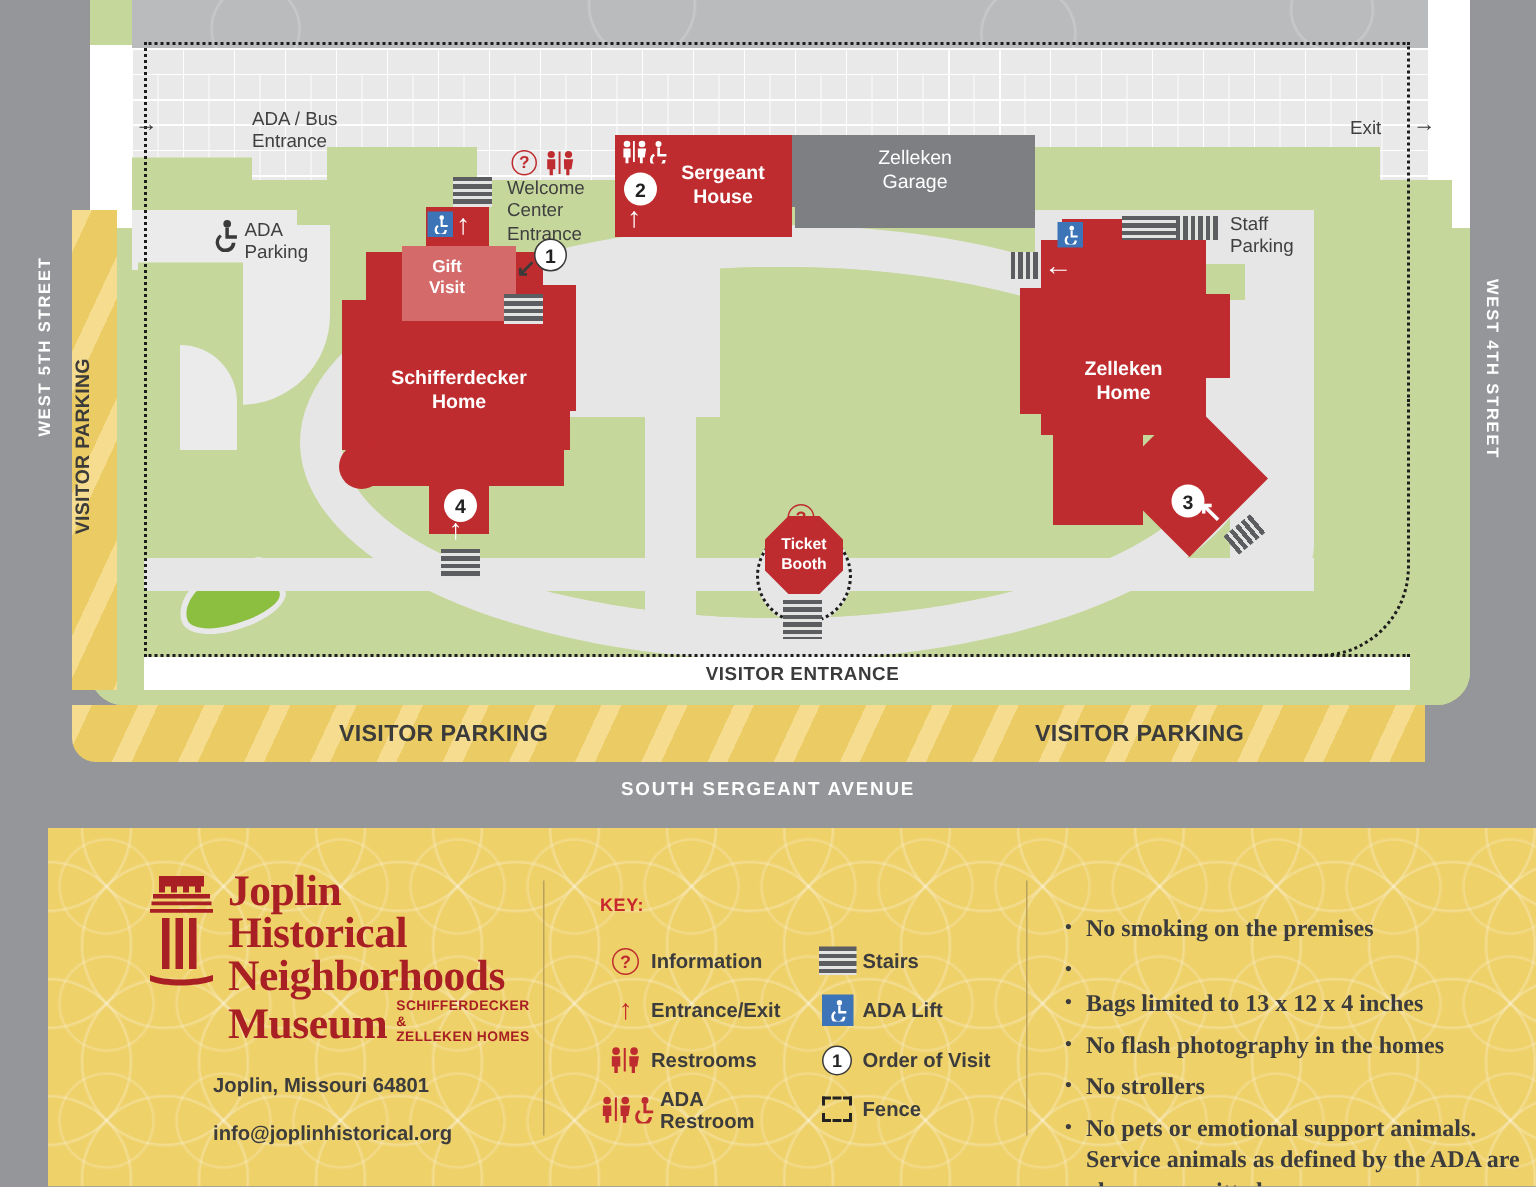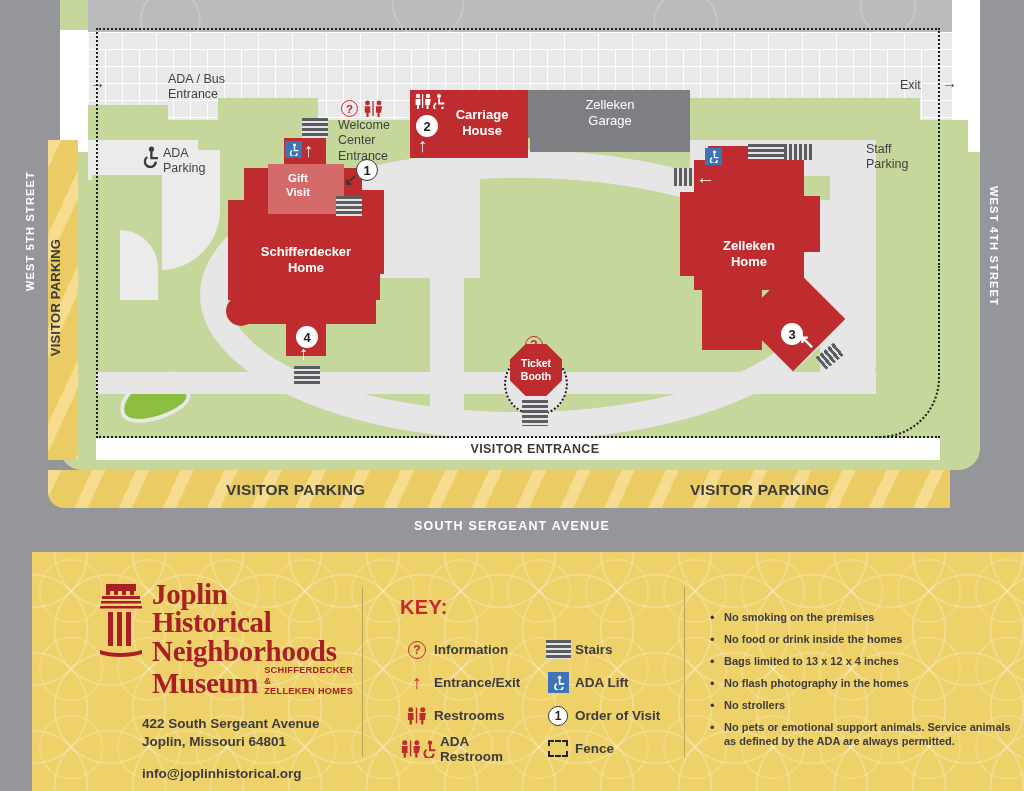--- a/index.html
+++ b/index.html
@@ -166,29 +166,29 @@
   
   .logo-name {
     color:#a81f24; font-family:"Liberation Serif", serif; font-weight:bold;
     font-size:29px; line-height:0.98; letter-spacing:-0.3px;
   }
   .logo-sub {
     color:#a81f24; font-weight:bold; font-size:9.2px; line-height:1.15; letter-spacing:.3px;
   }
   .addr { color:#3c3c3c; font-weight:bold; font-size:13.5px; line-height:1.35; }
 
-  .sec-title { color:#c8282c; font-weight:bold; font-size:20px; letter-spacing:.4px; }
+  .sec-title { color:#c8282c; font-weight:bold; font-size:12px; letter-spacing:.4px; }
 
   .key-row { display:flex; align-items:center; height:33px; }
   .key-ico { width:34px; display:flex; align-items:center; justify-content:center; }
   .key-txt { color:#3c3c3c; font-weight:bold; font-size:13.5px; }
 
   .bullet-row { display:flex; margin-bottom:7px; }
   .bullet-dot { color:#3c3c3c; font-size:13px; width:14px; flex:0 0 14px; }
-  .bullet-txt { color:#3c3c3c; font-weight:bold; font-size:11px; line-height:1.3; }
+  .bullet-txt { color:#3c3c3c; font-weight:bold; font-size:16px; line-height:1.3;font-family:Liberation Serif, serif; }
 
   .fence-key {
     width:20px; height:17px; border:2px dashed #222;
   }
 </style>
 </head>
 <body>
 
 <div id="map-area">
 
@@ -235,21 +235,21 @@
   <div class="abs bldg-gray" style="left:530px;top:90px;width:160px;height:62px;">
   </div>
   <div class="abs bldg-label-gray" style="left:530px;top:97px;width:160px;">
     <div>Zelleken</div>
     <div>Garage</div>
   </div>
   <div class="abs bldg-gray" style="left:474px;top:90px;width:60px;height:48px;"></div>
 
   <div class="abs bldg-red" style="left:410px;top:90px;width:118px;height:68px;"></div>
   <div class="abs bldg-label" style="left:436px;top:107px;width:92px;">
-    <div>Carriage</div>
+    <div>Sergeant</div>
     <div>House</div>
   </div>
 
   <div class="abs" style="left:414px;top:93px;width:40px;height:16px;">
     <svg width="40" height="16" viewBox="0 0 40 16">
       <g fill="#ffffff">
         <circle cx="4" cy="3" r="2.2"></circle>
           <path d="M1.6 6h4.8v6H5v4H3v-4H1.6z"></path>
         <rect x="8" y="1" width="1.2" height="14"></rect>
         <circle cx="14" cy="3" r="2.2"></circle>
@@ -391,21 +391,21 @@
       <path d="M5.2 8.4a5.4 5.4 0 1 0 8.5 4.5h-2a3.5 3.5 0 1 1-5.4-3.2z"></path>
       <path d="M8.2 4.6h1.9v4.3h4.4v1.9H8.2z"></path>
         </g>
       </svg>
   </div>
   <div class="abs map-note" style="left:163px;top:146px;">
     <div>ADA</div>
     <div>Parking</div>
   </div>
 
-  <div class="abs map-note" style="left:866px;top:142px;">
+  <div class="abs map-note" style="left:820px;top:142px;">
     <div>Staff</div>
     <div>Parking</div>
   </div>
 
   <div class="abs q-circle" style="left:341px;top:100px;width:17px;height:17px;font-size:11.5px;">
     <span>?</span>
   </div>
   <div class="abs" style="left:363px;top:100px;width:22px;height:17px;">
     <svg width="22" height="17" viewBox="0 0 22 17">
         <g fill="#bf2c2f">
@@ -477,21 +477,20 @@
         <div style="display:flex;align-items:center;">
           <div class="logo-name">Museum</div>
           <div style="margin-left:6px;margin-bottom:4px;">
             <div class="logo-sub">SCHIFFERDECKER &amp;</div>
             <div class="logo-sub">ZELLEKEN HOMES</div>
           </div>
         </div>
       </div>
     </div>
     <div class="addr" style="margin-top:14px;margin-left:42px;">
-      <div>422 South Sergeant Avenue</div>
       <div>Joplin, Missouri 64801</div>
     </div>
     <div class="addr" style="margin-top:14px;margin-left:42px;">
       <div>info@joplinhistorical.org</div>
 
     </div>
   </div>
 
   <div class="footer-col" style="left:368px;top:44px;width:268px;">
     <div class="sec-title">KEY:</div>
@@ -594,21 +593,20 @@
   </div>
 
   <div class="footer-col" style="left:678px;top:44px;width:320px;">
     <div style="margin-top:14px;">
       <div class="bullet-row">
         <div class="bullet-dot">•</div>
         <div class="bullet-txt">No smoking on the premises</div>
       </div>
       <div class="bullet-row">
         <div class="bullet-dot">•</div>
-        <div class="bullet-txt">No food or drink inside the homes</div>
       </div>
       <div class="bullet-row">
         <div class="bullet-dot">•</div>
         <div class="bullet-txt">Bags limited to 13 x 12 x 4 inches</div>
       </div>
       <div class="bullet-row">
         <div class="bullet-dot">•</div>
         <div class="bullet-txt">No flash photography in the homes</div>
       </div>
       <div class="bullet-row">

